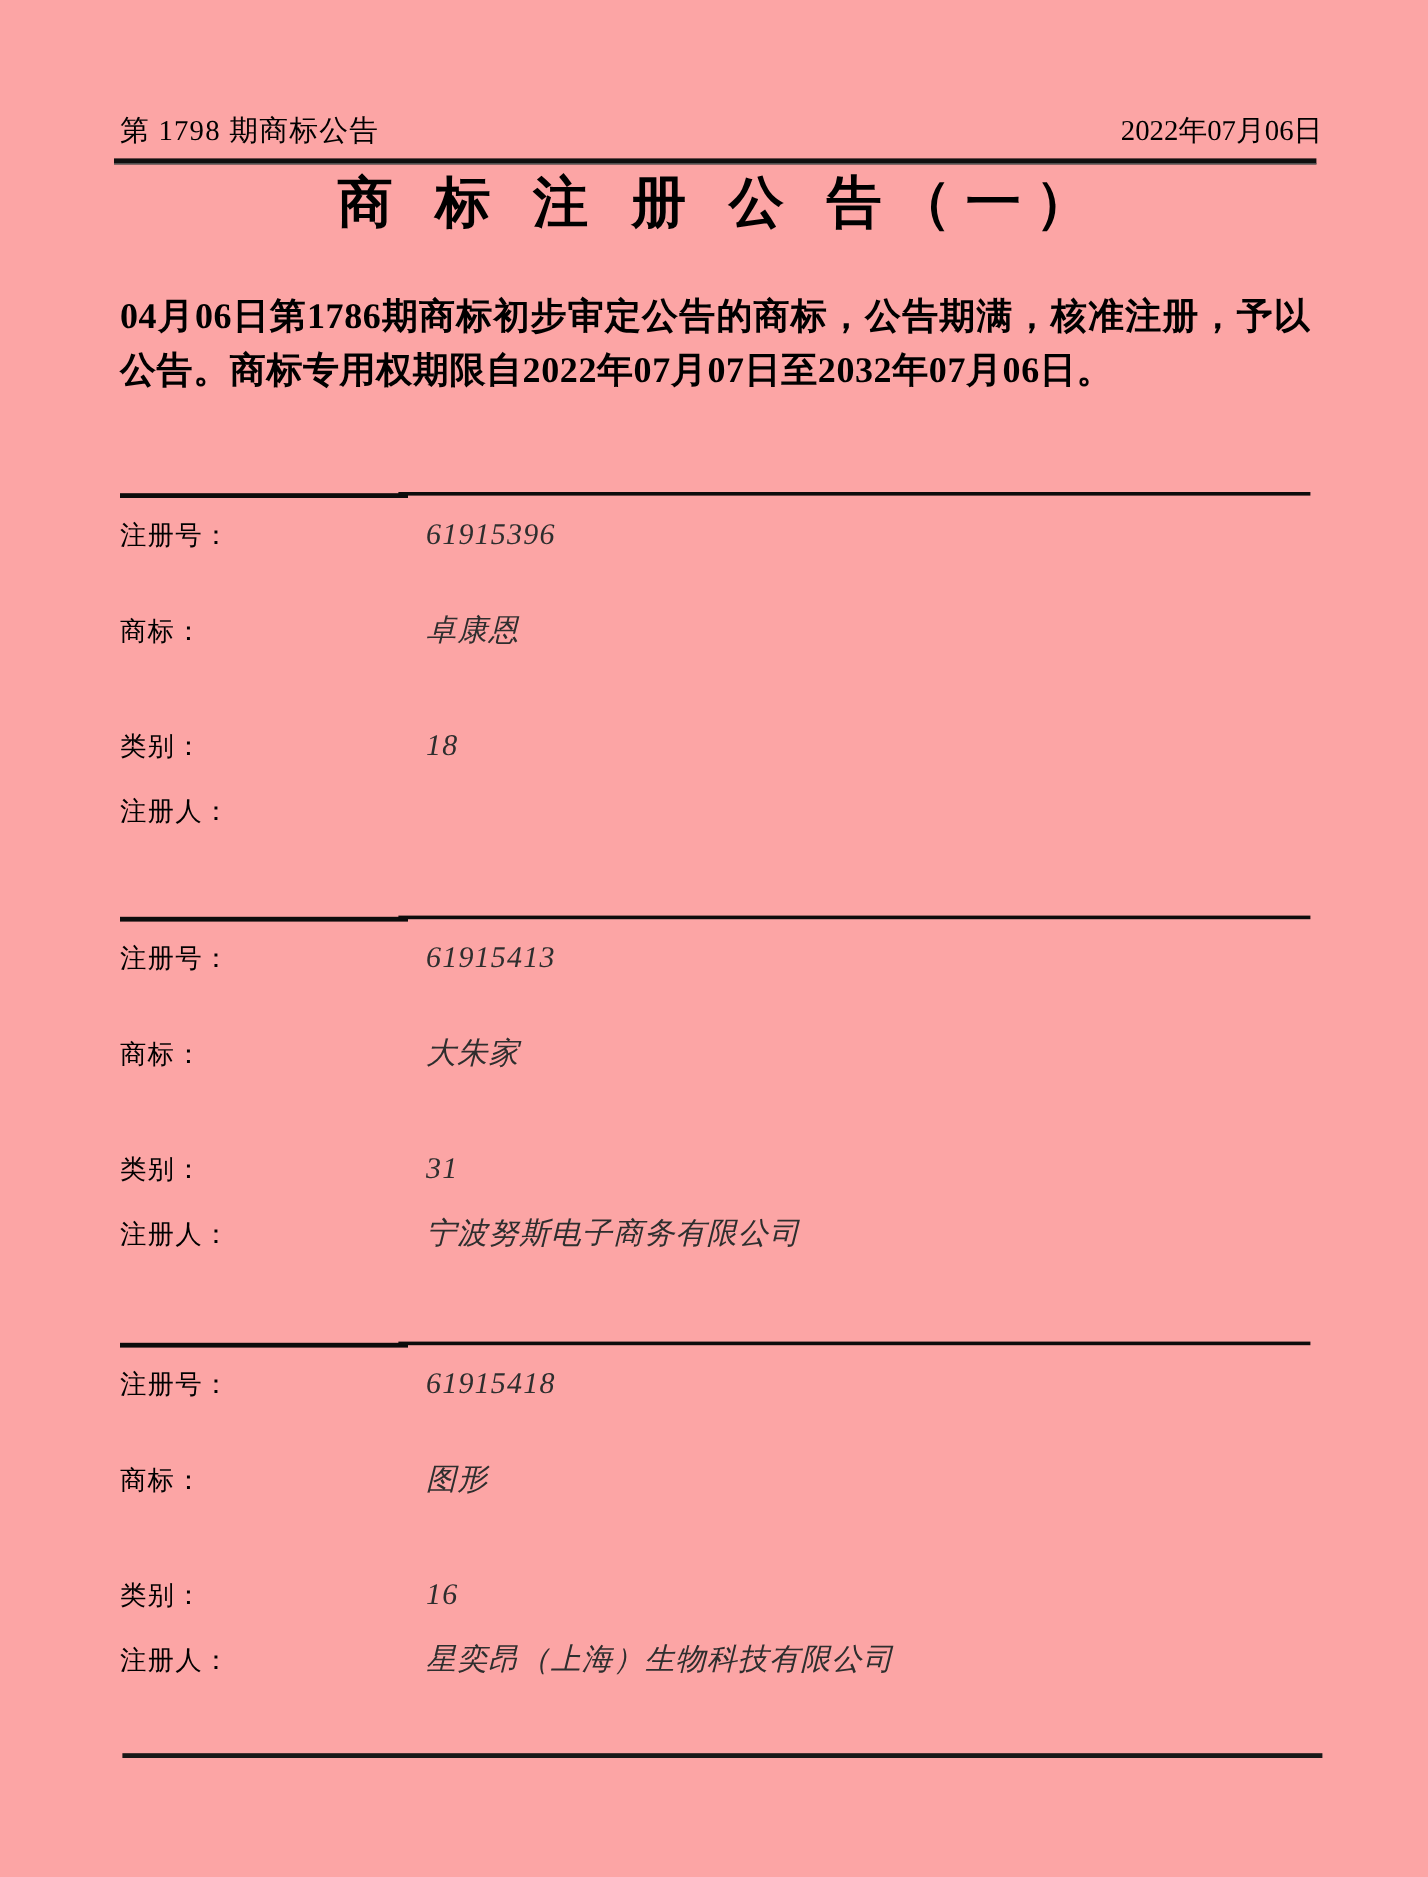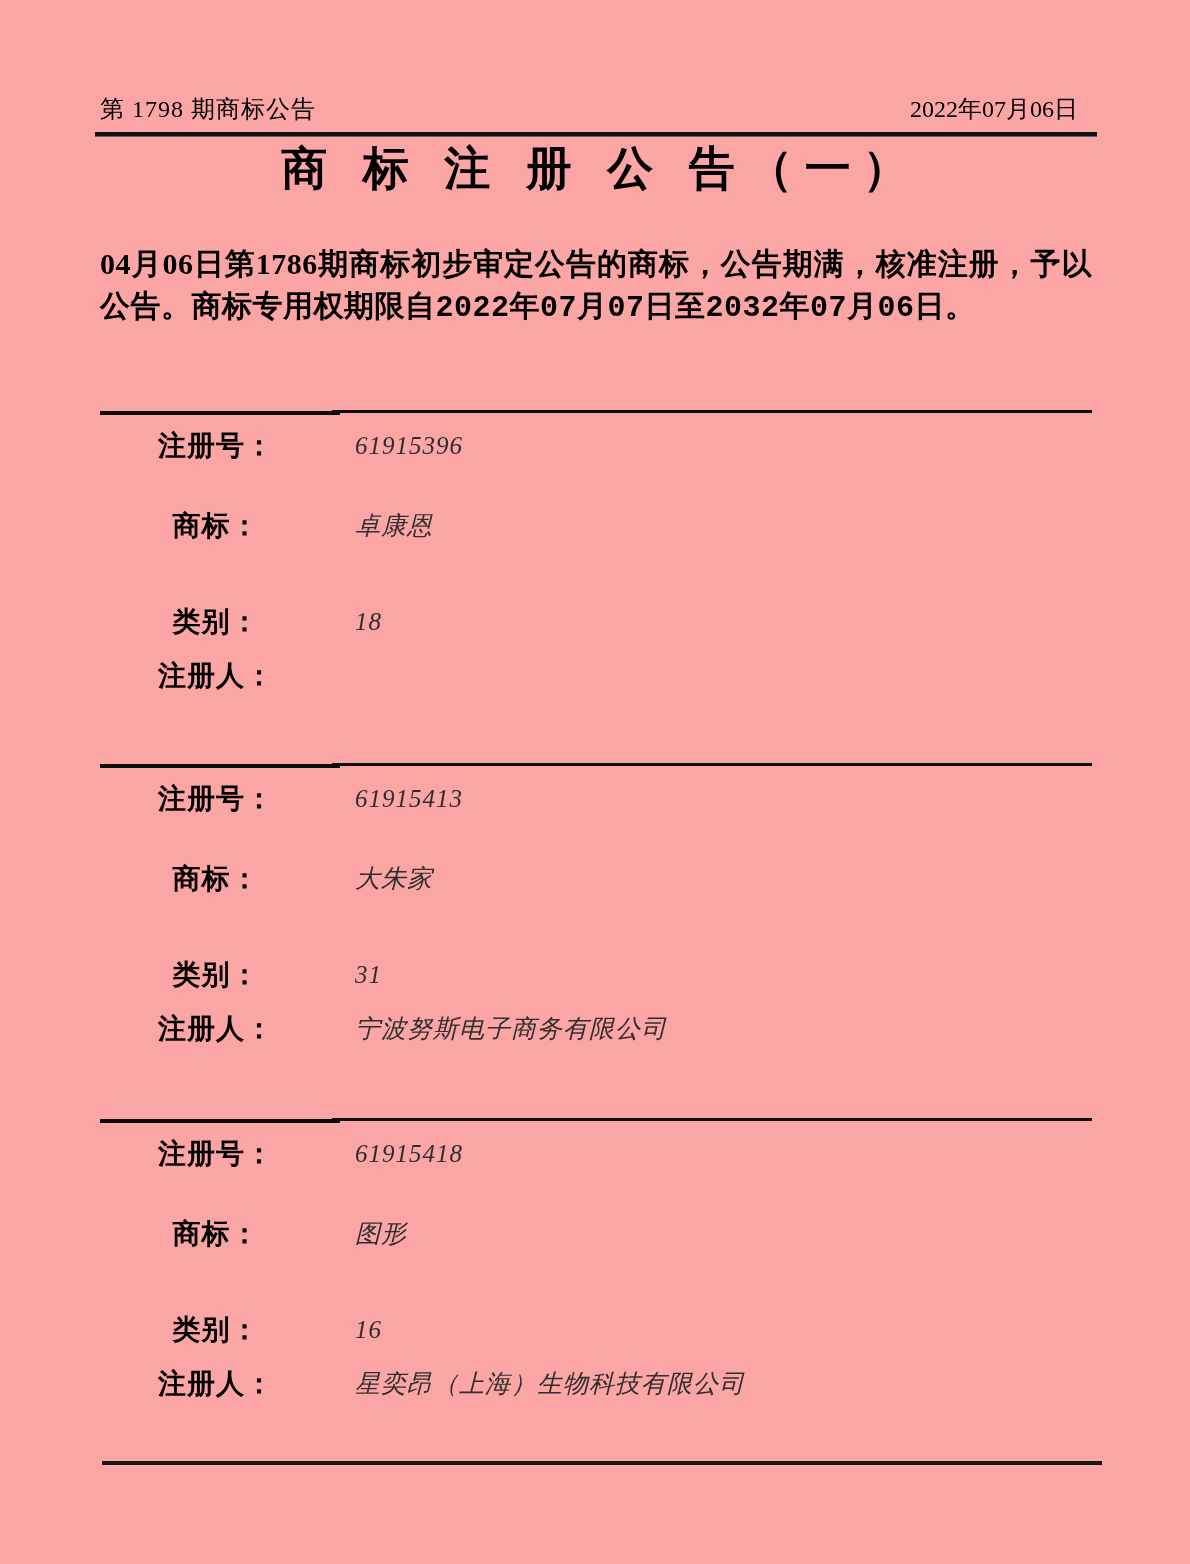--- a/index.html
+++ b/index.html
@@ -21,21 +21,21 @@
   .header-issue {
     position: absolute;
     left: 100px;
     top: 93px;
     font-size: 24px;
     letter-spacing: 1px;
     white-space: nowrap;
   }
   .header-date {
     position: absolute;
-    right: 112px;
+    right: 88px;
     top: 93px;
     font-size: 24px;
     white-space: nowrap;
   }
   .header-rule {
     position: absolute;
     left: 95px;
     right: 93px;
     top: 132px;
     height: 4px;
@@ -69,21 +69,20 @@
   }
   .intro-line {
     text-align: justify;
     text-align-last: justify;
   }
   .intro-line.first {
     text-indent: 62px;
   }
   .intro-line.last {
     text-align-last: left;
-    font-family: Liberation Mono, monospace;
   }
   
   .entry {
     position: absolute;
     left: 100px;
     width: 992px;
     height: 353px;
   }
   .entry-1 { top: 410px; }
   .entry-2 { top: 763px; }
@@ -119,23 +118,23 @@
     align-items: flex-start;
     line-height: 33px;
   }
   .row.r1 { top: 19px; }
   .row.r2 { top: 99px; }
   .row.r3 { top: 195px; }
   .row.r4 { top: 249px; }
   .lbl {
     width: 232px;
     flex: 0 0 232px;
-    text-align: center;
-    font-weight: bold;
-    font-size: 28px;
+    text-align: left;
+    font-weight: normal;
+    font-size: 22px;
     letter-spacing: 1px;
     white-space: nowrap;
   }
   .val {
     margin-left: 23px;
     font-size: 25px;
     color: #2e2e2e;
     letter-spacing: 1px;
     white-space: nowrap;
     font-style: italic;

